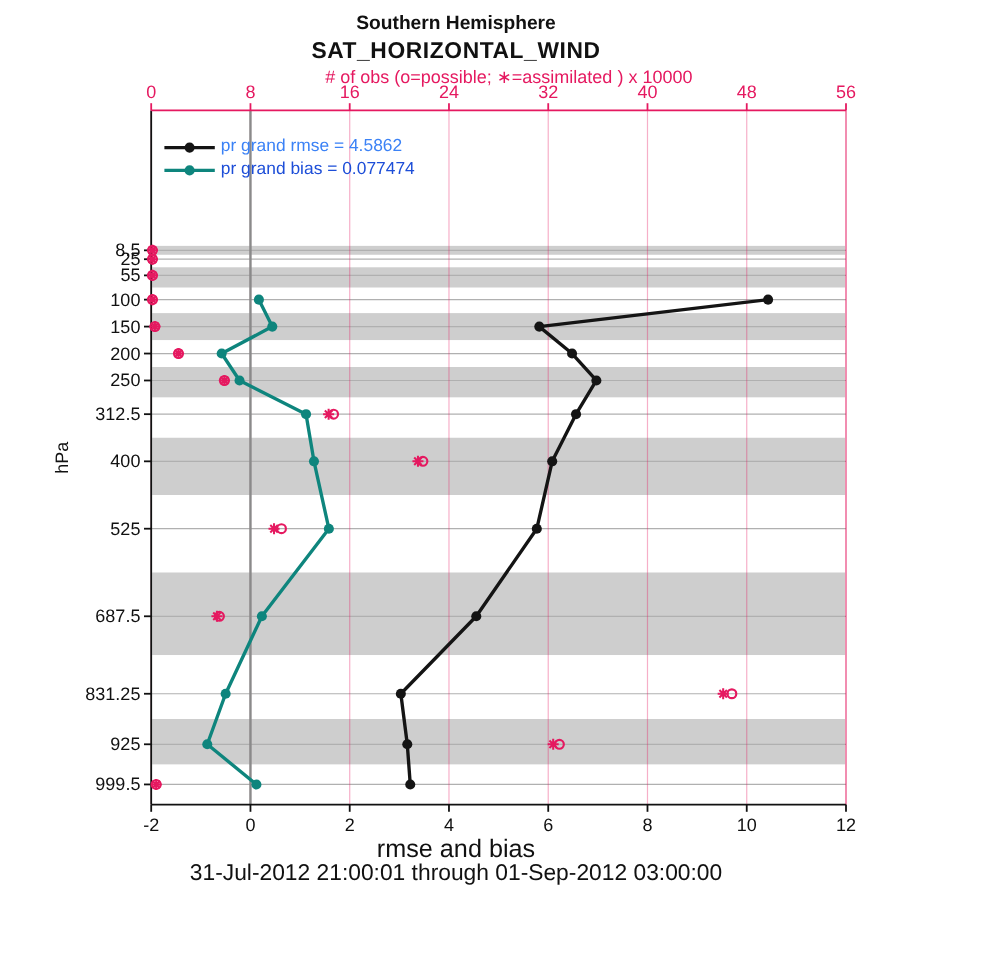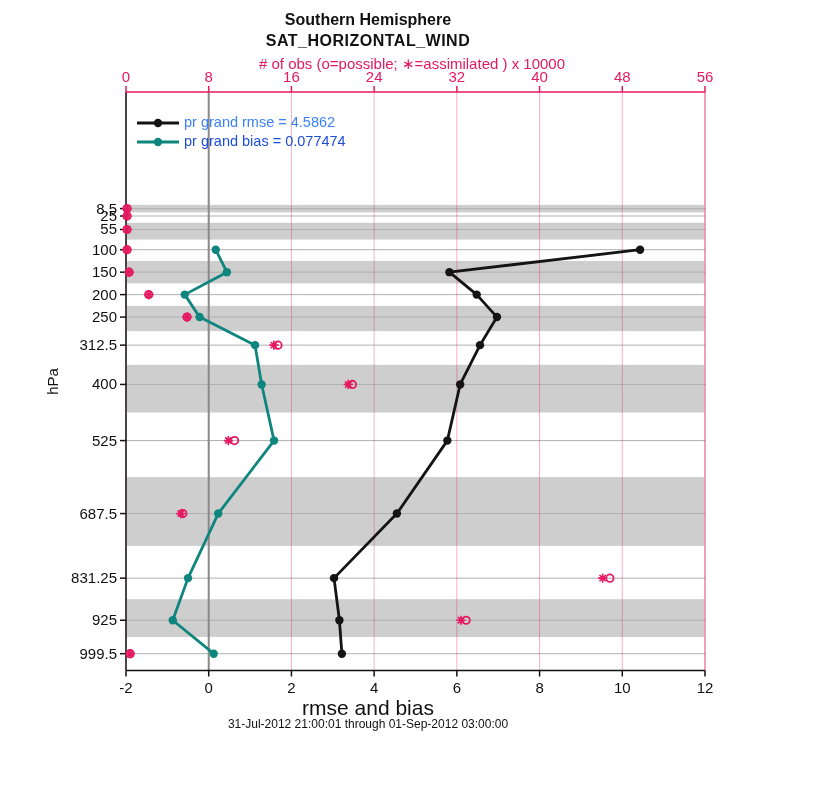--- a/index.html
+++ b/index.html
@@ -1,23 +1,23 @@
 <!DOCTYPE html>
 <html><head>
 <meta charset="utf-8">
 <style>
   html,body{margin:0;padding:0;background:#fff;}
   .canvas{position:relative;width:830px;height:800px;background:#fff;overflow:hidden;
           font-family:"Liberation Sans",sans-serif;}
-  .ctext{position:absolute;left:4px;width:728px;text-align:center;white-space:nowrap;}
+  .ctext{position:absolute;left:16px;width:728px;text-align:center;white-space:nowrap;}
   .title{top:11px;font-size:16px;font-weight:bold;color:#111;}
-  .subtitle{top:32px;font-size:16px;font-weight:bold;color:#111;letter-spacing:.5px;}
+  .subtitle{top:32px;font-size:19px;font-weight:bold;color:#111;letter-spacing:.5px;}
   .obslabel{top:55px;font-size:15px;margin-left:44px;}
   .xlabel{top:696px;font-size:21px;color:#111;}
-  .daterange{top:717px;font-size:12px;color:#111;}
+  .daterange{top:717px;font-size:19px;color:#111;}
   .datafile{top:770px;font-size:8px;color:#222;}
   .ylabel{position:absolute;left:30px;top:373px;width:44px;text-align:center;font-size:15px;color:#111;
           transform:rotate(-90deg);transform-origin:center;}
   .legend-text{position:absolute;font-size:14.5px;white-space:nowrap;}
   svg{position:absolute;left:0;top:0;}
 </style>
 </head>
 <body>
 
 <div class="canvas">

